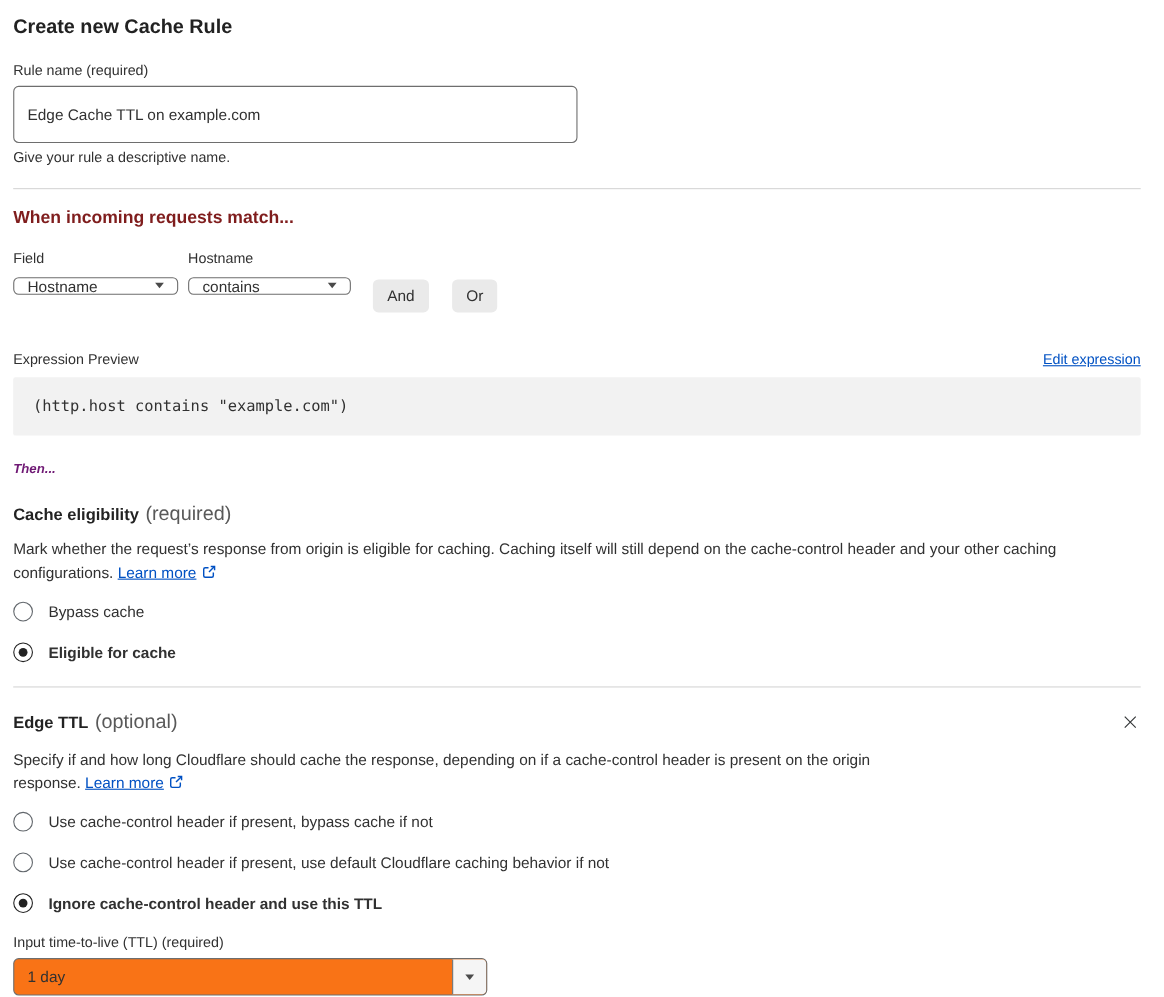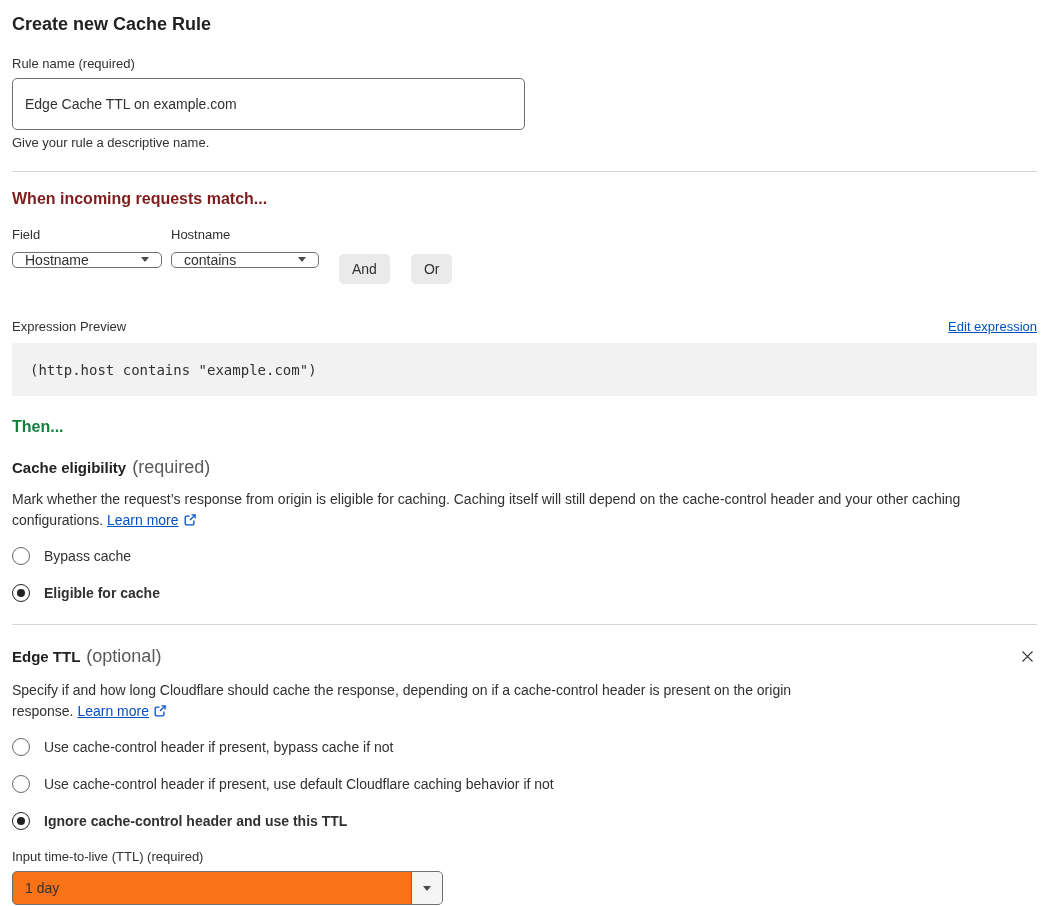--- a/index.html
+++ b/index.html
@@ -58,21 +58,21 @@
   .expr-label { font-size: 13px; }
   a.link { color: #0051c3; text-decoration: underline; font-size: 13px; cursor: pointer; }
   a.link-inline { color: #0051c3; text-decoration: underline; font-size: 14px; cursor: pointer; white-space: nowrap; }
 
   .code-block {
     margin-top: 9px; background: #f2f2f2; height: 53px; display: flex; align-items: center;
     padding: 0 18px; font-family: "DejaVu Sans Mono", monospace; font-size: 14px; color: #313131;
     border-radius: 2px;
   }
 
-  .then-heading { font-size: 16px; font-weight: 700; line-height: 19px; margin-top: 21px; color: #15803d; }
+  .then-heading { font-size: 12px; font-weight: 700; line-height: 19px; margin-top: 21px; color: #701a75; font-style: italic; }
 
   .section-title-row { margin-top: 21px; display: flex; align-items: flex-start; justify-content: space-between; }
   .section-title { font-size: 15px; font-weight: 700; line-height: 18px; color: #222; }
   .qualifier { font-size: 18px; font-weight: 400; color: #595959; margin-left: 6px; }
 
   .section-desc { font-size: 14px; line-height: 21px; margin-top: 11px; color: #313131; }
   .desc-narrow { max-width: 840px; }
 
   .ext-icon { display: inline-block; vertical-align: -2px; margin-left: 4px; }
 

